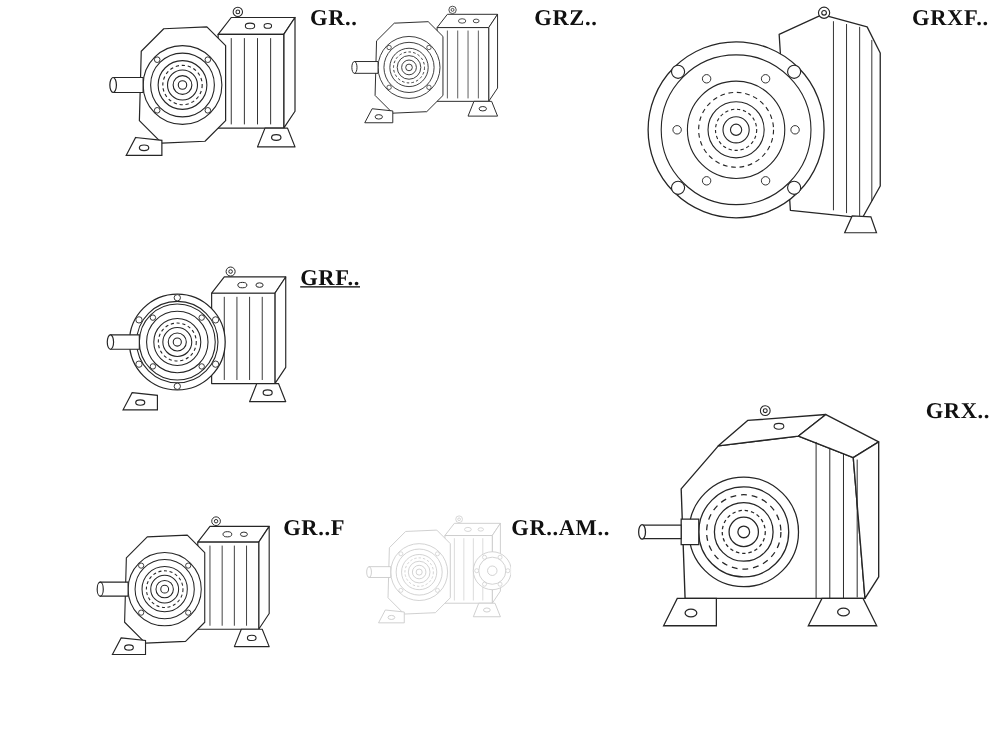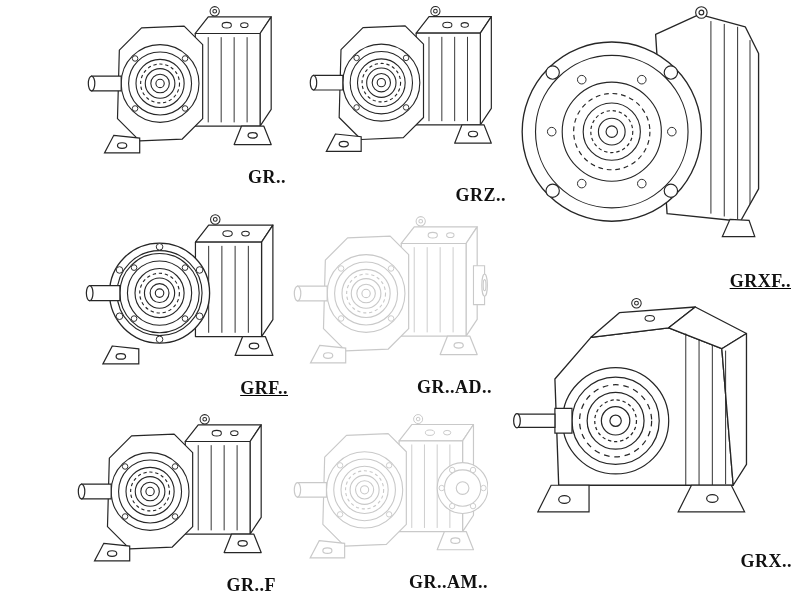--- a/index.html
+++ b/index.html
@@ -1,18 +1,18 @@
 <!DOCTYPE html>
 <html><head>
 <meta charset="utf-8">
 <style>
   html,body{margin:0;padding:0;background:#ffffff;}
   .stage{position:relative;width:800px;height:600px;background:#ffffff;overflow:hidden;
          font-family:"Liberation Serif", serif;}
-  figure.cell{margin:0;position:absolute;display:flex;flex-direction:column;align-items:flex-end;}
+  figure.cell{margin:0;position:absolute;display:flex;flex-direction:row;align-items:flex-start;}
   svg.art{display:block;width:100%;color:#262626;}
   svg.art.light{color:#c9c9c9;}
   figcaption.label{margin-top:2px;font-weight:bold;font-size:18px;letter-spacing:.5px;
                    color:#111111;text-align:center;white-space:nowrap;}
   .defs{position:absolute;width:0;height:0;overflow:hidden;}
 </style>
 </head>
 <body>
 
 <div class="stage">
@@ -221,62 +221,56 @@
     </defs>
   </svg>
 
   <figure class="cell" style="left:86px;top:2px;width:200px;">
     <svg class="art" viewBox="0 0 216 176">
         <use href="#sym-reducer-foot"></use>
       </svg>
     <figcaption class="label">GR..</figcaption>
   </figure>
 
-  <figure class="cell" style="left:308px;top:2px;width:198px;gap:20px;">
+  <figure class="cell" style="left:280px;top:2px;width:198px;gap:20px;">
     <svg class="art" viewBox="0 0 216 176">
         <use href="#sym-reducer-foot"></use>
       </svg>
     <figcaption class="label">GRZ..</figcaption>
   </figure>
 
-  <figure class="cell" style="left:505px;top:2px;width:286px;text-decoration:underline;">
+  <figure class="cell" style="left:505px;top:2px;width:286px;">
     <svg class="art" viewBox="0 0 300 280">
         <use href="#sym-grxf"></use>
       </svg>
     <figcaption class="label">GRXF..</figcaption>
   </figure>
 
   <figure class="cell" style="left:84px;top:210px;width:204px;text-decoration:underline;">
     <svg class="art" viewBox="0 0 216 176">
         <use href="#sym-reducer-flange"></use>
       </svg>
     <figcaption class="label">GRF..</figcaption>
   </figure>
 
-  <figure class="cell" style="left:292px;top:212px;width:200px;">
-    <svg class="art light" viewBox="0 0 216 176">
-        <use href="#sym-reducer-adapter"></use>
-      </svg>
-    <figcaption class="label">GR..AD..</figcaption>
-  </figure>
 
   <figure class="cell" style="left:76px;top:410px;width:200px;">
     <svg class="art" viewBox="0 0 216 176">
         <use href="#sym-reducer-foot"></use>
       </svg>
     <figcaption class="label">GR..F</figcaption>
   </figure>
 
   <figure class="cell" style="left:292px;top:410px;width:196px;">
     <svg class="art light" viewBox="0 0 216 176">
         <use href="#sym-reducer-adapter-flange"></use>
       </svg>
     <figcaption class="label">GR..AM..</figcaption>
   </figure>
 
-  <figure class="cell" style="left:498px;top:288px;width:294px;">
+  <figure class="cell" style="left:498px;top:316px;width:294px;">
     <svg class="art" viewBox="0 0 310 275">
         <use href="#sym-grx"></use>
       </svg>
     <figcaption class="label">GRX..</figcaption>
   </figure>
 
 </div>
 
 </body></html>

